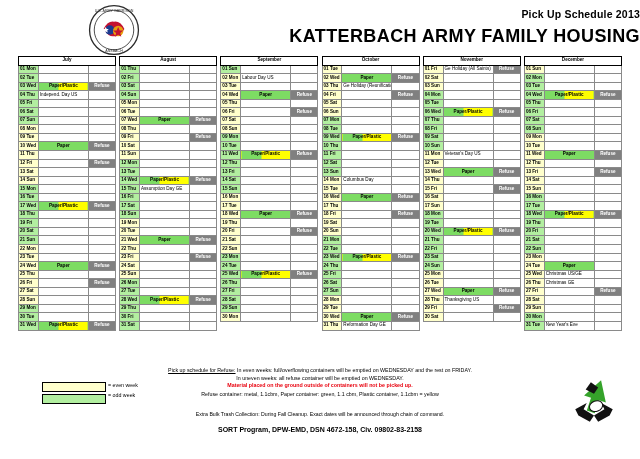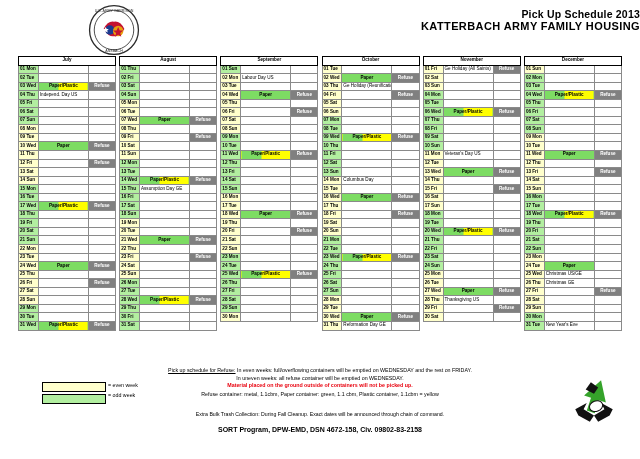--- a/index.html
+++ b/index.html
@@ -10,21 +10,21 @@
   }
   
   .header{height:56px;position:relative;}
   .logo{
     position:absolute;left:88px;top:4px;width:52px;height:52px;
   }
   .title-block{
     position:absolute;left:13px;right:0;top:8px;text-align:right;
   }
   .title1{font-size:10.5px;font-weight:bold;letter-spacing:.2px;}
-  .title2{font-size:11px;font-weight:bold;letter-spacing:.4px;margin-top:0;}
+  .title2{font-size:18px;font-weight:bold;letter-spacing:.4px;margin-top:6px;}
 
   
   .cal-wrap{padding:0 18px;}
   table.cal{border-collapse:collapse;width:604px;table-layout:fixed;}
   table.cal td,table.cal th{
     border:1px solid #8a8a8a;
     font-size:4.6px;
     line-height:1;
     height:7.55px;
     padding:0 1px;

